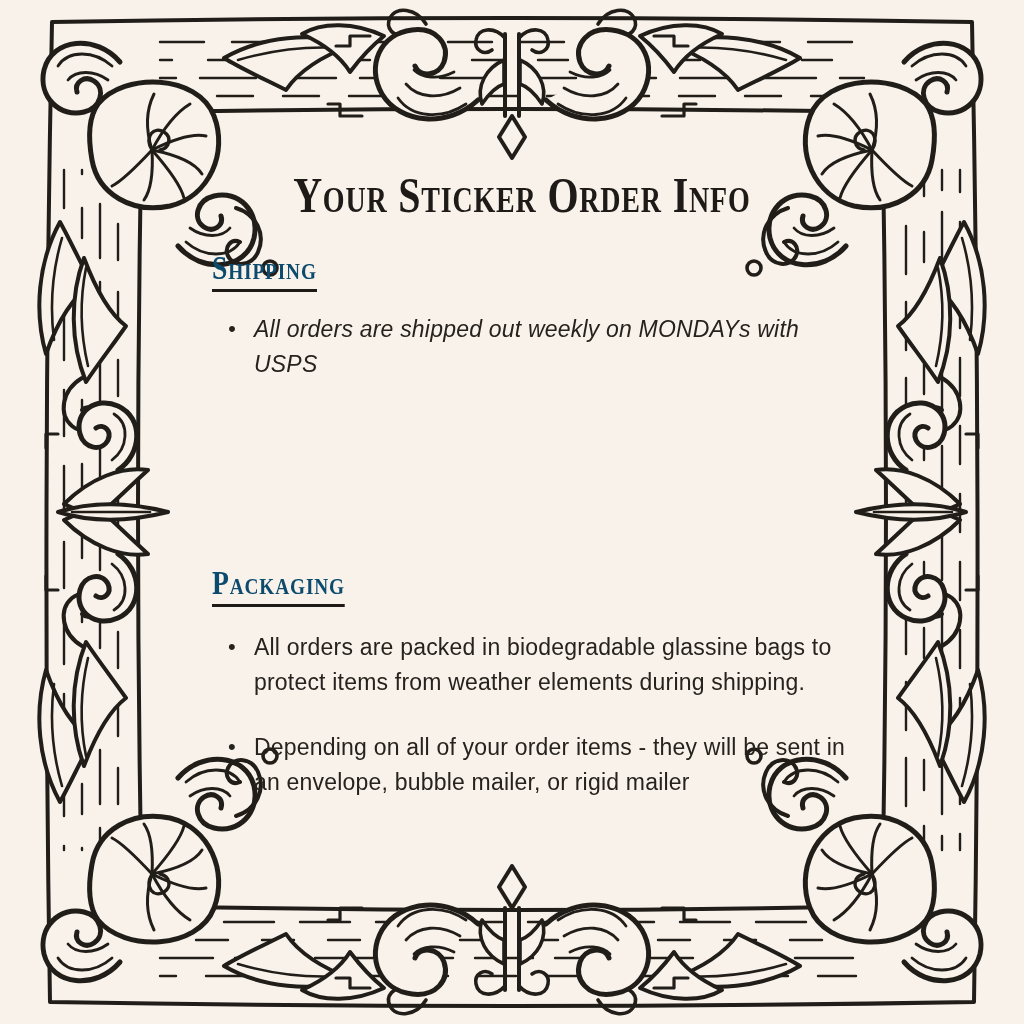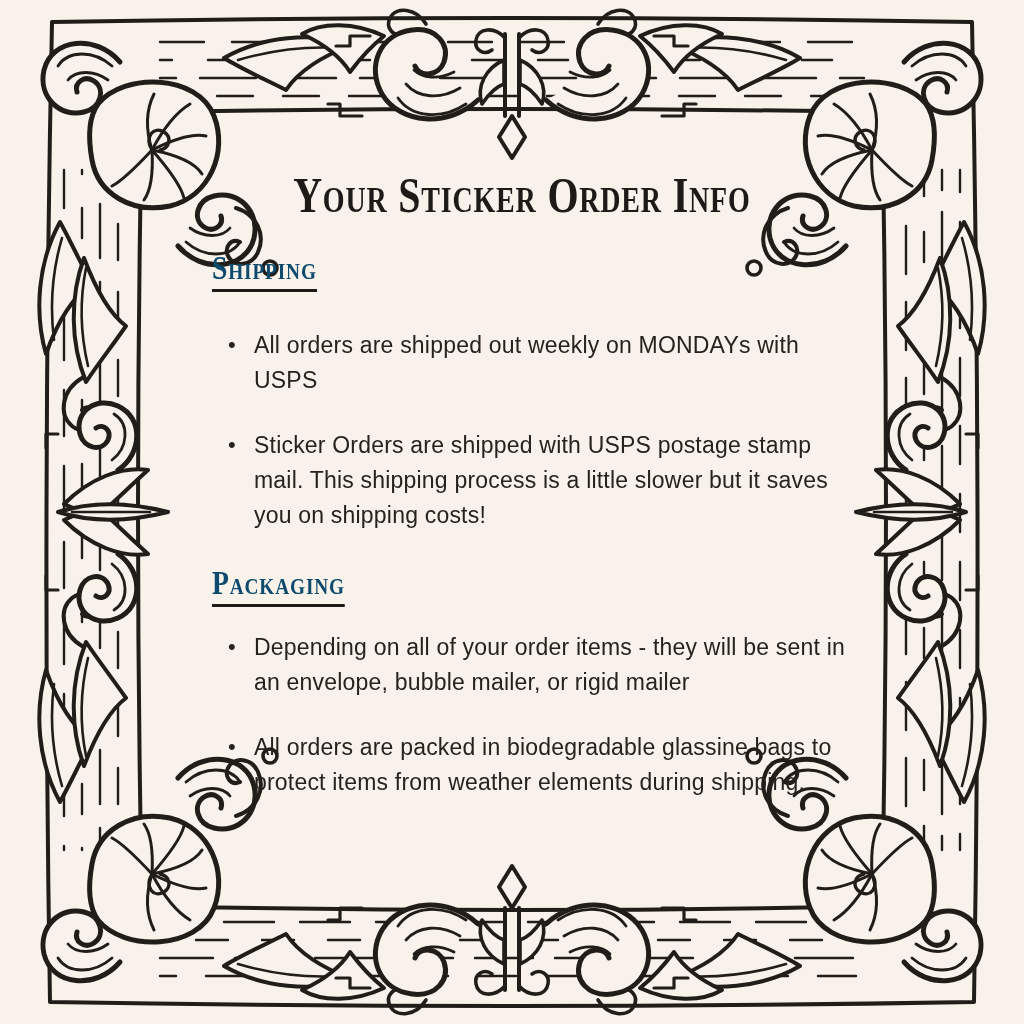--- a/index.html
+++ b/index.html
@@ -81,21 +81,21 @@
     max-width: 605px;
   }
   ul.bullets li::before {
     content: "\2022";
     position: absolute;
     left: -26px;
     top: -1px;
     font-size: 22px;
     color: #26221d;
   }
-  .top-shipping-list   { top: 328px; }
+  .top-shipping-list   { top: 312px; font-style: italic; }
   .top-packaging-list  { top: 630px; }
   .hd-shipping  { top: 250px; }
   .hd-packaging { top: 565px; }
 </style>
 </head>
 <body>
 
 <div class="stage">
 
   <svg class="frame" viewBox="0 0 1024 1024" fill="none" stroke="#211d19" stroke-linecap="round" stroke-linejoin="round">
@@ -214,26 +214,25 @@
     <div class="title-wrap">
       <span class="title">Your Sticker Order Info</span>
     </div>
 
     <div class="section-heading hd-shipping">
       <span class="hd">Shipping</span>
     </div>
 
     <ul class="bullets top-shipping-list">
       <li>All orders are shipped out weekly on MONDAYs with USPS</li>
-      <li>Sticker Orders are shipped with USPS postage stamp mail. This shipping process is a little slower but it saves you on shipping costs!</li>
     </ul>
 
     <div class="section-heading hd-packaging">
       <span class="hd">Packaging</span>
     </div>
 
     <ul class="bullets top-packaging-list">
+      <li>All orders are packed in biodegradable glassine bags to protect items from weather elements during shipping.</li>
       <li>Depending on all of your order items - they will be sent in an envelope, bubble mailer, or rigid mailer</li>
-      <li>All orders are packed in biodegradable glassine bags to protect items from weather elements during shipping.</li>
     </ul>
 
   </div>
 </div>
 
 </body></html>

